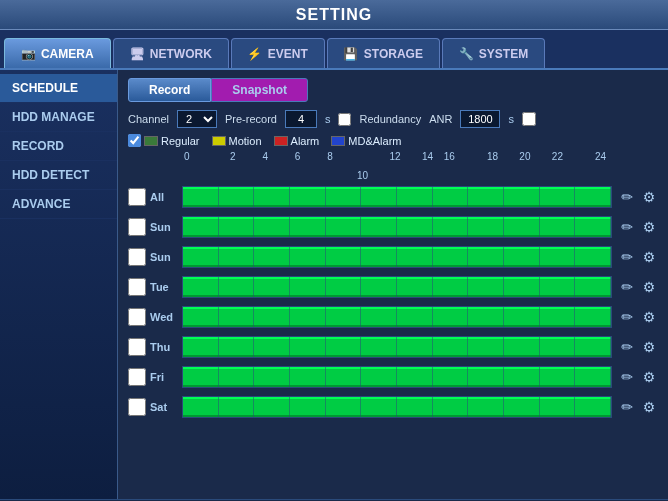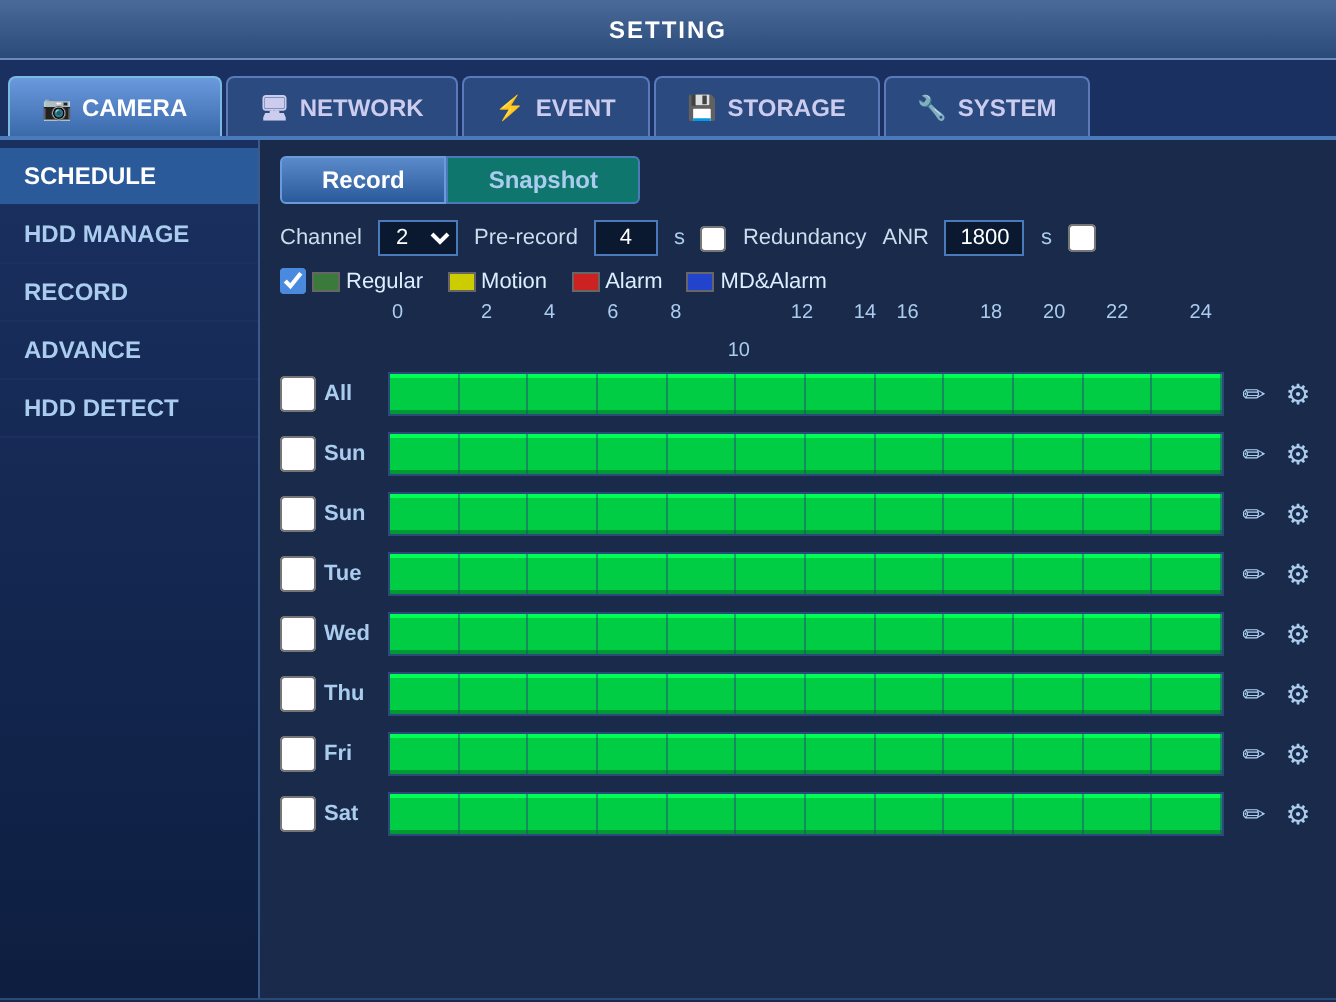--- a/index.html
+++ b/index.html
@@ -17,21 +17,21 @@
     .top-nav {
       display: flex;
       align-items: center;
       background: linear-gradient(180deg, #4a6a9a 0%, #2a4a7a 100%);
       height: 30px;
       justify-content: center;
       border-bottom: 1px solid #6a8aba;
     }
     .top-nav-title {
       color: #fff;
-      font-size: 12px;
+      font-size: 16px;
       font-weight: bold;
       letter-spacing: 1px;
     }
 
     
     .tab-bar {
       display: flex;
       background: #1a3060;
       height: 40px;
       align-items: flex-end;
@@ -61,21 +61,21 @@
     }
 
     
     .main-layout {
       display: flex;
       height: calc(501px - 72px);
     }
 
     
     .sidebar {
-      width: 130px;
+      width: 118px;
       background: linear-gradient(180deg, #1a3060 0%, #0d1e40 100%);
       border-right: 1px solid #3a5a8a;
       padding-top: 4px;
     }
     .sidebar-item {
       padding: 7px 12px;
       color: #aaccee;
       cursor: pointer;
       font-size: 12px;
       font-weight: bold;
@@ -98,21 +98,21 @@
     
     .sub-tabs {
       display: flex;
       margin-bottom: 8px;
     }
     .sub-tab {
       padding: 4px 20px;
       cursor: pointer;
       font-size: 12px;
       font-weight: bold;
-      background: #0f766e;
+      background: #a21caf;
       border: 1px solid #4a7aba;
       color: #aaccee;
     }
     .sub-tab.active {
       background: linear-gradient(180deg, #5a8aca 0%, #2a5a9a 100%);
       color: #fff;
       border-color: #6a9ade;
     }
     .sub-tab:first-child {
       border-radius: 3px 0 0 3px;
@@ -292,22 +292,22 @@
     <span>SYSTEM</span>
   </div>
 </div>
 
 <div class="main-layout">
 
   <div class="sidebar">
     <div class="sidebar-item active">SCHEDULE</div>
     <div class="sidebar-item">HDD MANAGE</div>
     <div class="sidebar-item">RECORD</div>
+    <div class="sidebar-item">HDD DETECT</div>
     <div class="sidebar-item">ADVANCE</div>
-    <div class="sidebar-item">HDD DETECT</div>
   </div>
 
   <div class="content">
 
     <div class="sub-tabs">
       <div class="sub-tab active">Record</div>
       <div class="sub-tab">Snapshot</div>
     </div>
 
     <div class="controls-row">

